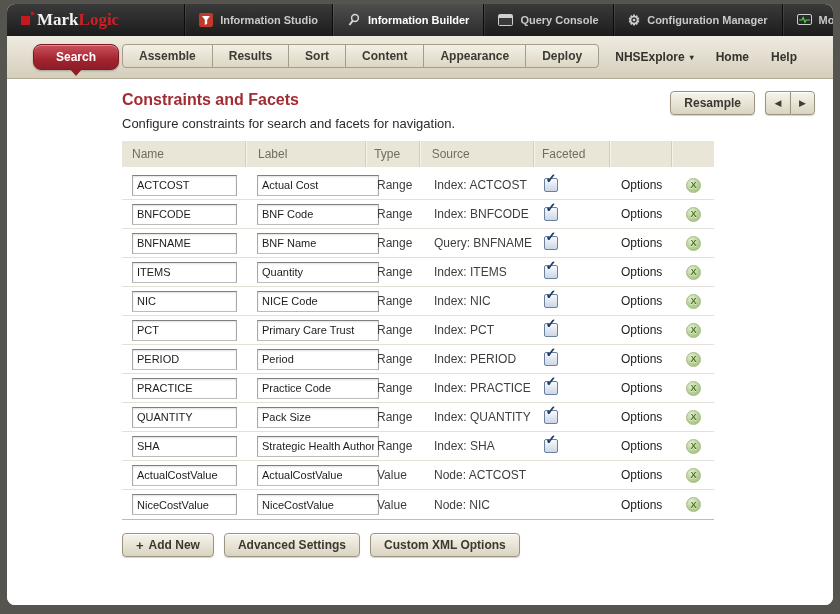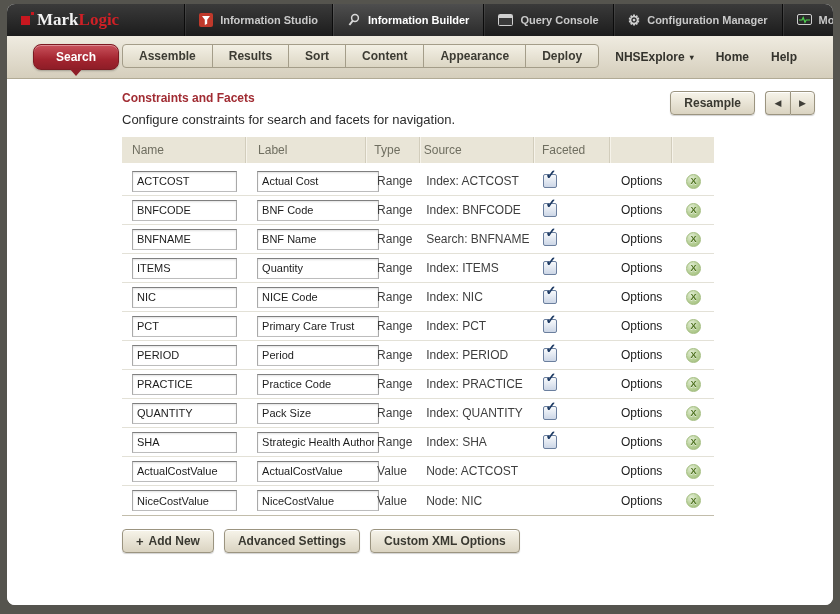--- a/index.html
+++ b/index.html
@@ -77,21 +77,21 @@
   .nav-tab.last{border-radius:0 4px 4px 0;}
   .nav-right{margin-left:auto;display:flex;align-items:flex-start;gap:22px;
     font-size:12px;font-weight:bold;color:#33322c;}
   .proj{display:flex;align-items:center;gap:5px;cursor:pointer;}
   .caret{font-size:8px;color:#33322c;}
   .nav-link{cursor:pointer;}
 
   
   .content{flex:1;background:#fff;overflow:hidden;}
   .page-head{display:flex;align-items:flex-start;padding:12px 18px 0 115px;}
-  .page-title{margin:0 0 7px 0;font-size:12px;font-weight:bold;color:#a12c33;}
+  .page-title{margin:0 0 7px 0;font-size:16px;font-weight:bold;color:#a12c33;}
   .page-sub{margin:0;font-size:13px;color:#2b2b2b;}
   .head-actions{margin-left:auto;display:flex;gap:10px;align-items:flex-start;}
   .btn{
     display:inline-flex;align-items:center;gap:5px;
     padding:4px 13px;
     background:linear-gradient(#f7f4ea,#dad3c1);
     border:1px solid #9b9480;border-radius:4px;
     font-size:12px;font-weight:bold;color:#3a3931;
     box-shadow:0 1px 1px rgba(0,0,0,0.18), inset 0 1px 0 #fff;
     cursor:pointer;white-space:nowrap;
@@ -109,21 +109,21 @@
 
   
   .ctable{margin:10px 0 0 115px;width:592px;font-size:12px;}
   .thead{display:flex;align-items:center;height:26px;background:#e9e5d7;color:#6f6e60;margin-bottom:4px;}
   .th{height:100%;display:flex;align-items:center;box-sizing:border-box;
       border-right:1px solid #d2cdbc;box-shadow:1px 0 0 #f6f3ea;}
   .th:last-child{border-right:none;box-shadow:none;}
   .col-name{width:128px;padding-left:10px;}
   .col-label{width:124px;padding-left:12px;}
   .col-type{width:55px;padding-left:8px;}
-  .col-source{width:118px;padding-left:4px;text-align:right;}
+  .col-source{width:118px;padding-left:12px;text-align:right;}
   .col-faceted{width:78px;padding-left:8px;}
   .col-options{width:65px;justify-content:center;}
   .col-del{width:43px;justify-content:center;}
   .tbody{border-bottom:1px solid #c2bdab;}
   .trow{display:flex;align-items:center;height:29px;border-bottom:1px solid #e3e1d7;box-sizing:border-box;}
   .trow:last-child{border-bottom:none;}
   .cell{display:flex;align-items:center;box-sizing:border-box;height:100%;}
   .cell.col-options{justify-content:center;}
   .cell.col-del{justify-content:center;}
   .tinput{
@@ -306,21 +306,21 @@
   </div>
 
   <div class="trow">
     <div class="cell col-name">
               <input class="tinput" value="BNFNAME" style="">
             </div>
     <div class="cell col-label">
               <input class="tinput lbl" value="BNF Name" style="">
             </div>
     <div class="cell col-type typetext">Range</div>
-    <div class="cell col-source sourcetext">Search: BNFNAME</div>
+    <div class="cell col-source sourcetext">Query: BNFNAME</div>
     <div class="cell col-faceted">
       <span class="checkbox">
                 <span class="check">✓</span>
               </span>
     </div>
     <div class="cell col-options">
               <span class="optlink">Options</span>
             </div>
     <div class="cell col-del">
               <span class="delete-icon">X</span>

